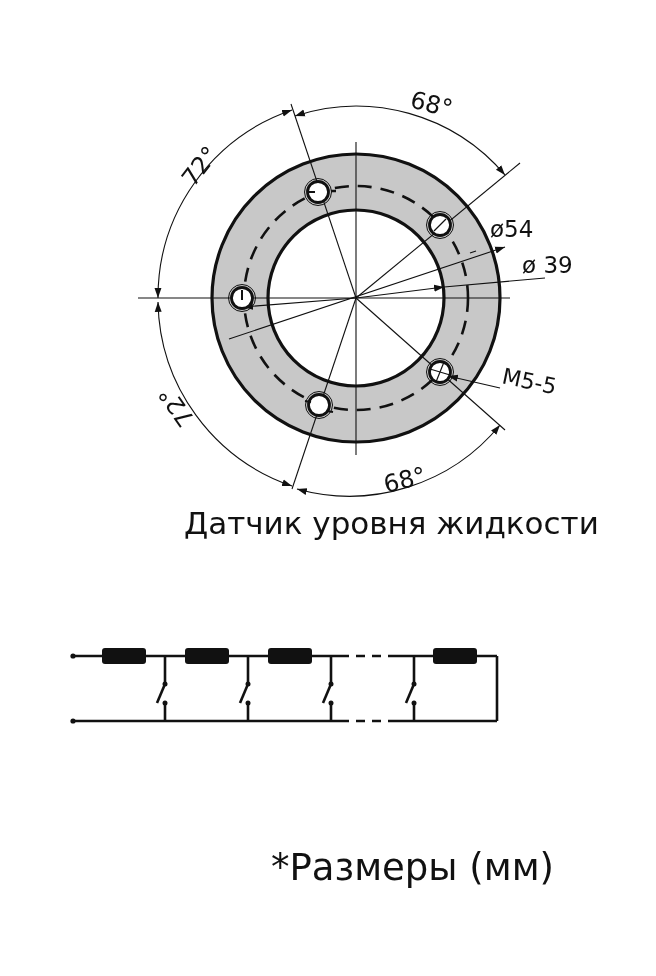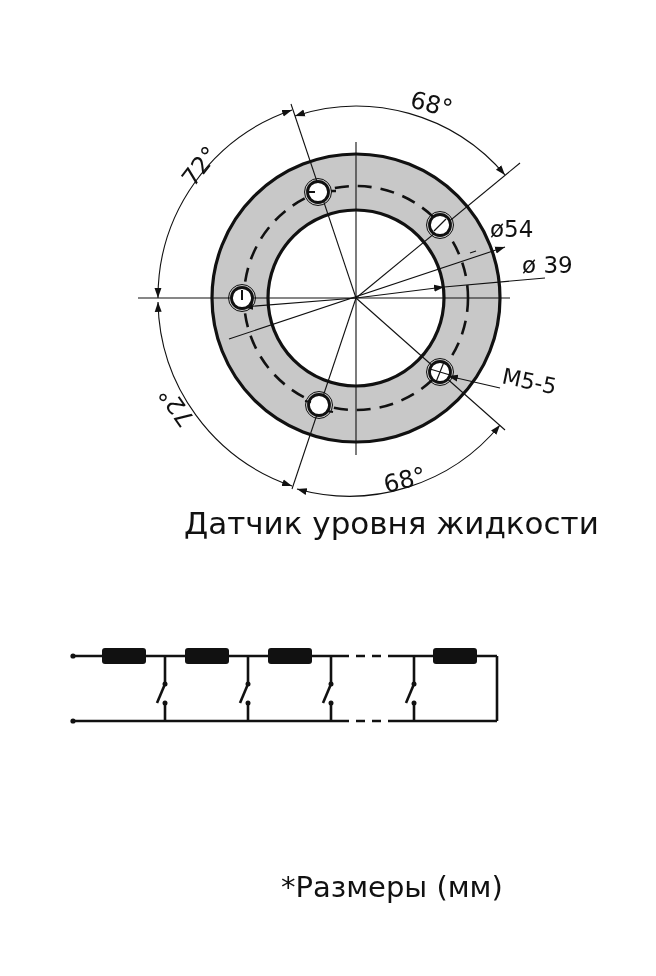--- a/index.html
+++ b/index.html
@@ -1,19 +1,19 @@
 <!DOCTYPE html>
 <html><head>
 <meta charset="utf-8">
 <style>
   html,body{margin:0;padding:0;background:#ffffff;}
   body{width:656px;height:976px;position:relative;overflow:hidden;font-family:"DejaVu Sans",sans-serif;}
   svg{position:absolute;left:0;top:0;}
   .title{position:absolute;left:152px;top:505px;font-size:31px;color:#111;letter-spacing:0px;white-space:nowrap;margin-left:32px;}
-  .note{position:absolute;left:281px;top:846px;font-size:29px;color:#111;white-space:nowrap;margin-top:24px;}
+  .note{position:absolute;left:271px;top:846px;font-size:37px;color:#111;white-space:nowrap;}
   .lbl{font-family:"DejaVu Sans",sans-serif;fill:#111;}
 </style>
 </head>
 <body>
 
 <svg width="656" height="976" viewBox="0 0 656 976" xmlns="http://www.w3.org/2000/svg">
   <defs>
     <marker id="arr" viewBox="0 0 10 10" refX="10" refY="5" markerWidth="9" markerHeight="9" orient="auto-start-reverse">
       <path d="M0,1.5 L10,5 L0,8.5 z" fill="#111"></path>
     </marker>

